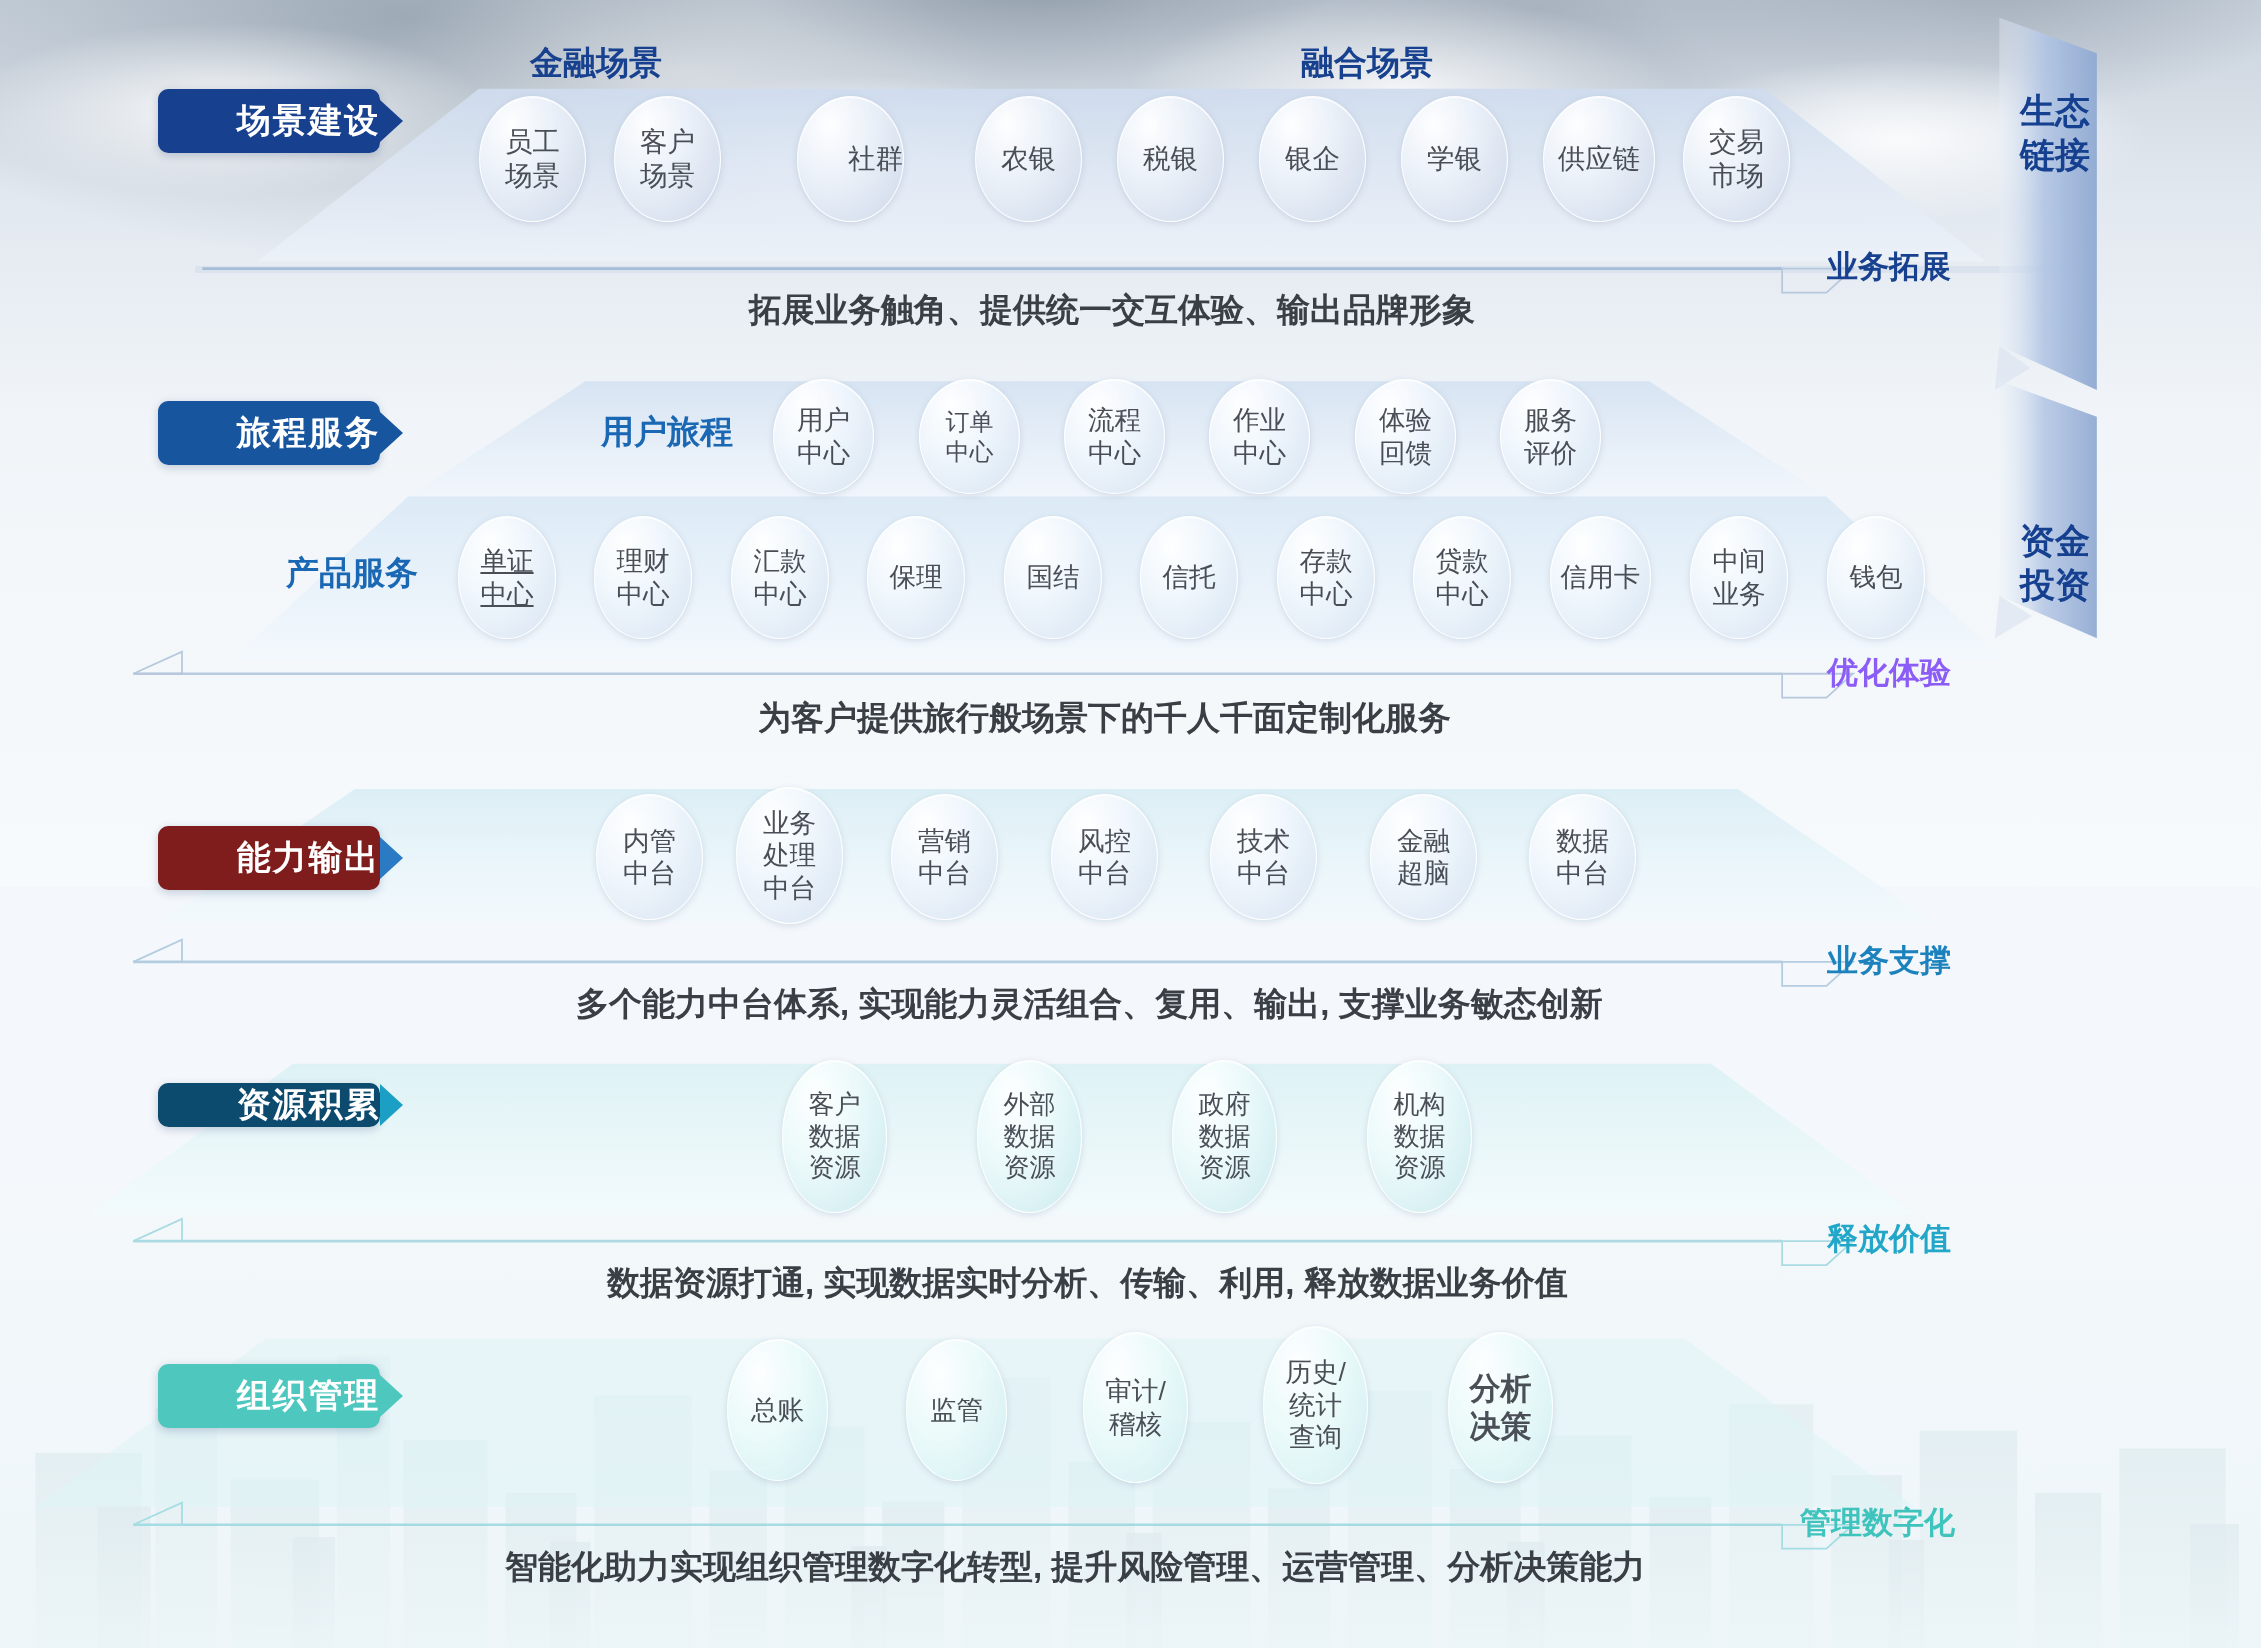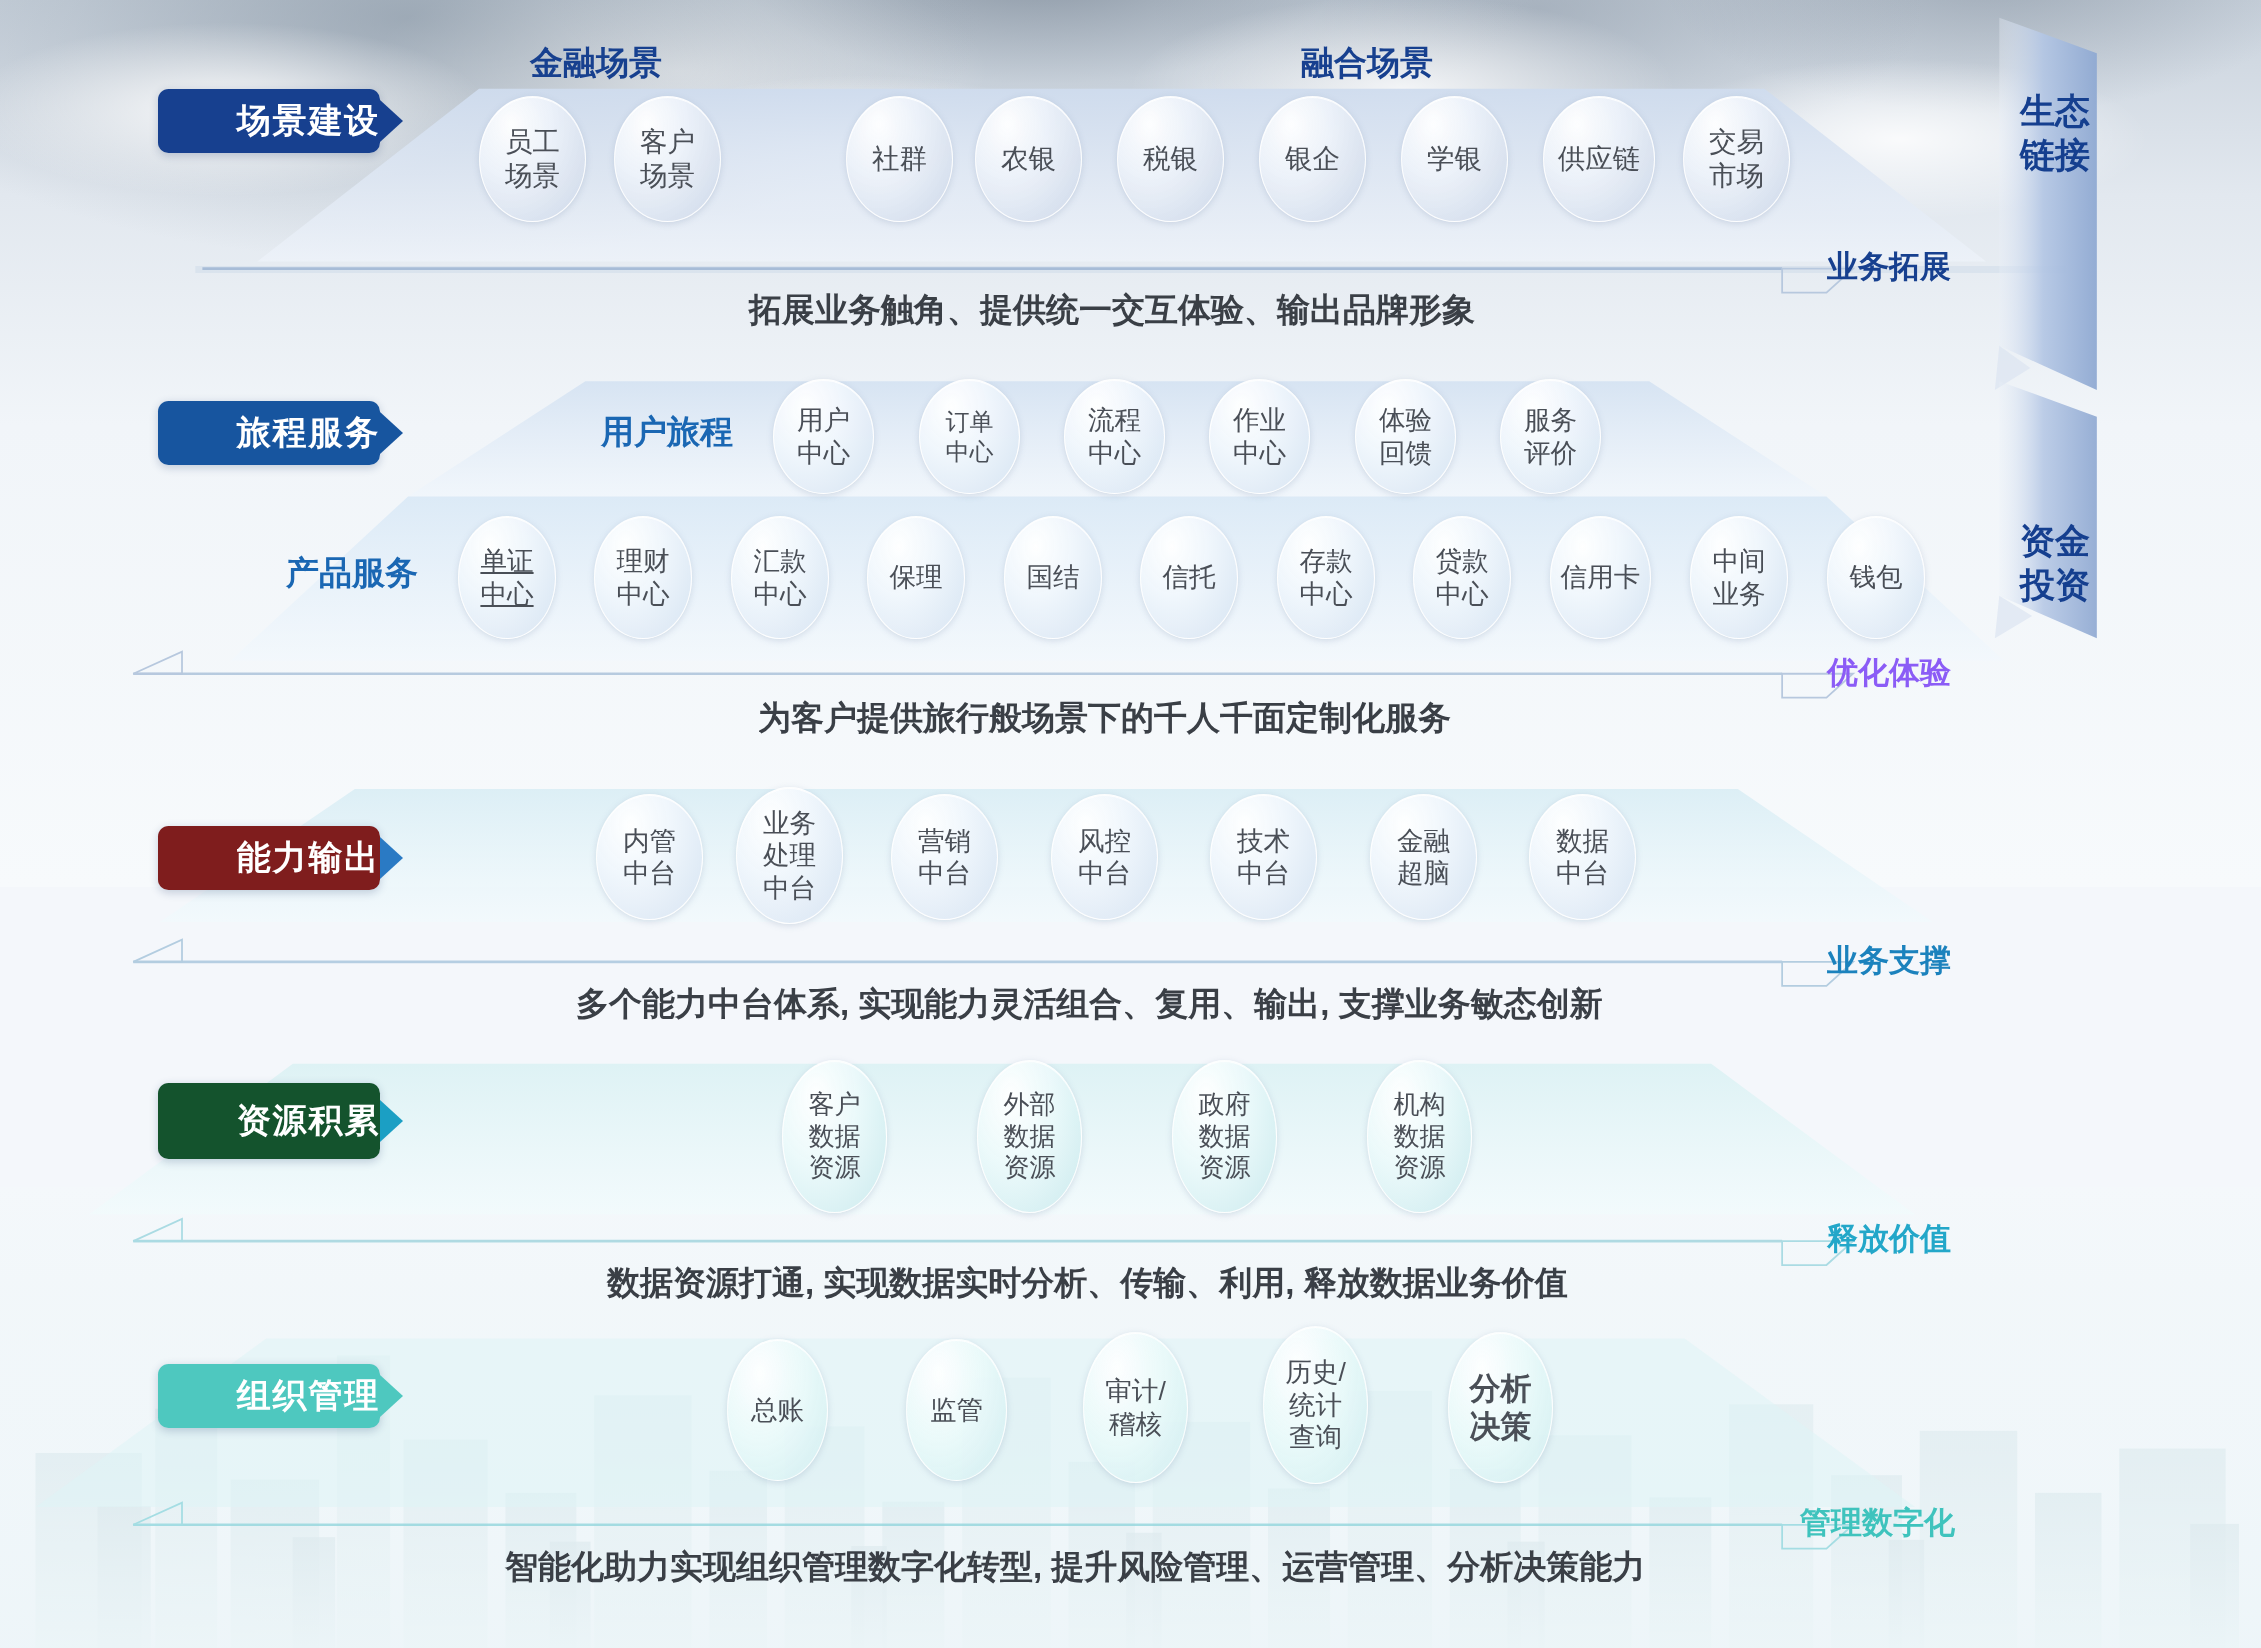--- a/index.html
+++ b/index.html
@@ -258,21 +258,21 @@
       <div>员工</div>
       <div>场景</div>
     </div>
 </div>
 <div class="node blueish" style="left:614px;top:96px;width:105px;height:124px;font-size:27.5px;">
   <div>
       <div>客户</div>
       <div>场景</div>
     </div>
 </div>
-<div class="node blueish" style="left:846px;top:96px;width:105px;height:124px;font-size:27.5px;">
+<div class="node blueish" style="left:797px;top:96px;width:105px;height:124px;font-size:27.5px;justify-content:flex-end;">
   <div>
       <div>社群</div>
     </div>
 </div>
 <div class="node blueish" style="left:975px;top:96px;width:105px;height:124px;font-size:27.5px;">
   <div>
       <div>农银</div>
     </div>
 </div>
 <div class="node blueish" style="left:1117px;top:96px;width:105px;height:124px;font-size:27.5px;">
@@ -476,21 +476,21 @@
     </div>
 </div>
 
 <div class="rightlabel" style="left:1827px;top:940px;font-size:31px;color:#1b82bd;">
   <span>业务支撑</span>
 </div>
 <div class="caption" style="left:576px;top:982px;font-size:33px;">
   <span>多个能力中台体系, 实现能力灵活组合、复用、输出, 支撑业务敏态创新</span>
 </div>
 
-<div class="tag" style="left:158px;top:1083px;width:222px;height:76px;background:#14532d;font-size:34px;">
+<div class="tag" style="left:158px;top:1083px;width:222px;height:44px;background:#0c4a6e;font-size:34px;">
   <span>资源积累</span>
   <span class="nub" style="border-left:23px solid #1b9fc4;"></span>
 </div>
 
 <div class="node cyan" style="left:782px;top:1060px;width:103px;height:151px;font-size:26px;">
   <div>
       <div>客户</div>
       <div>数据</div>
       <div>资源</div>
     </div>

